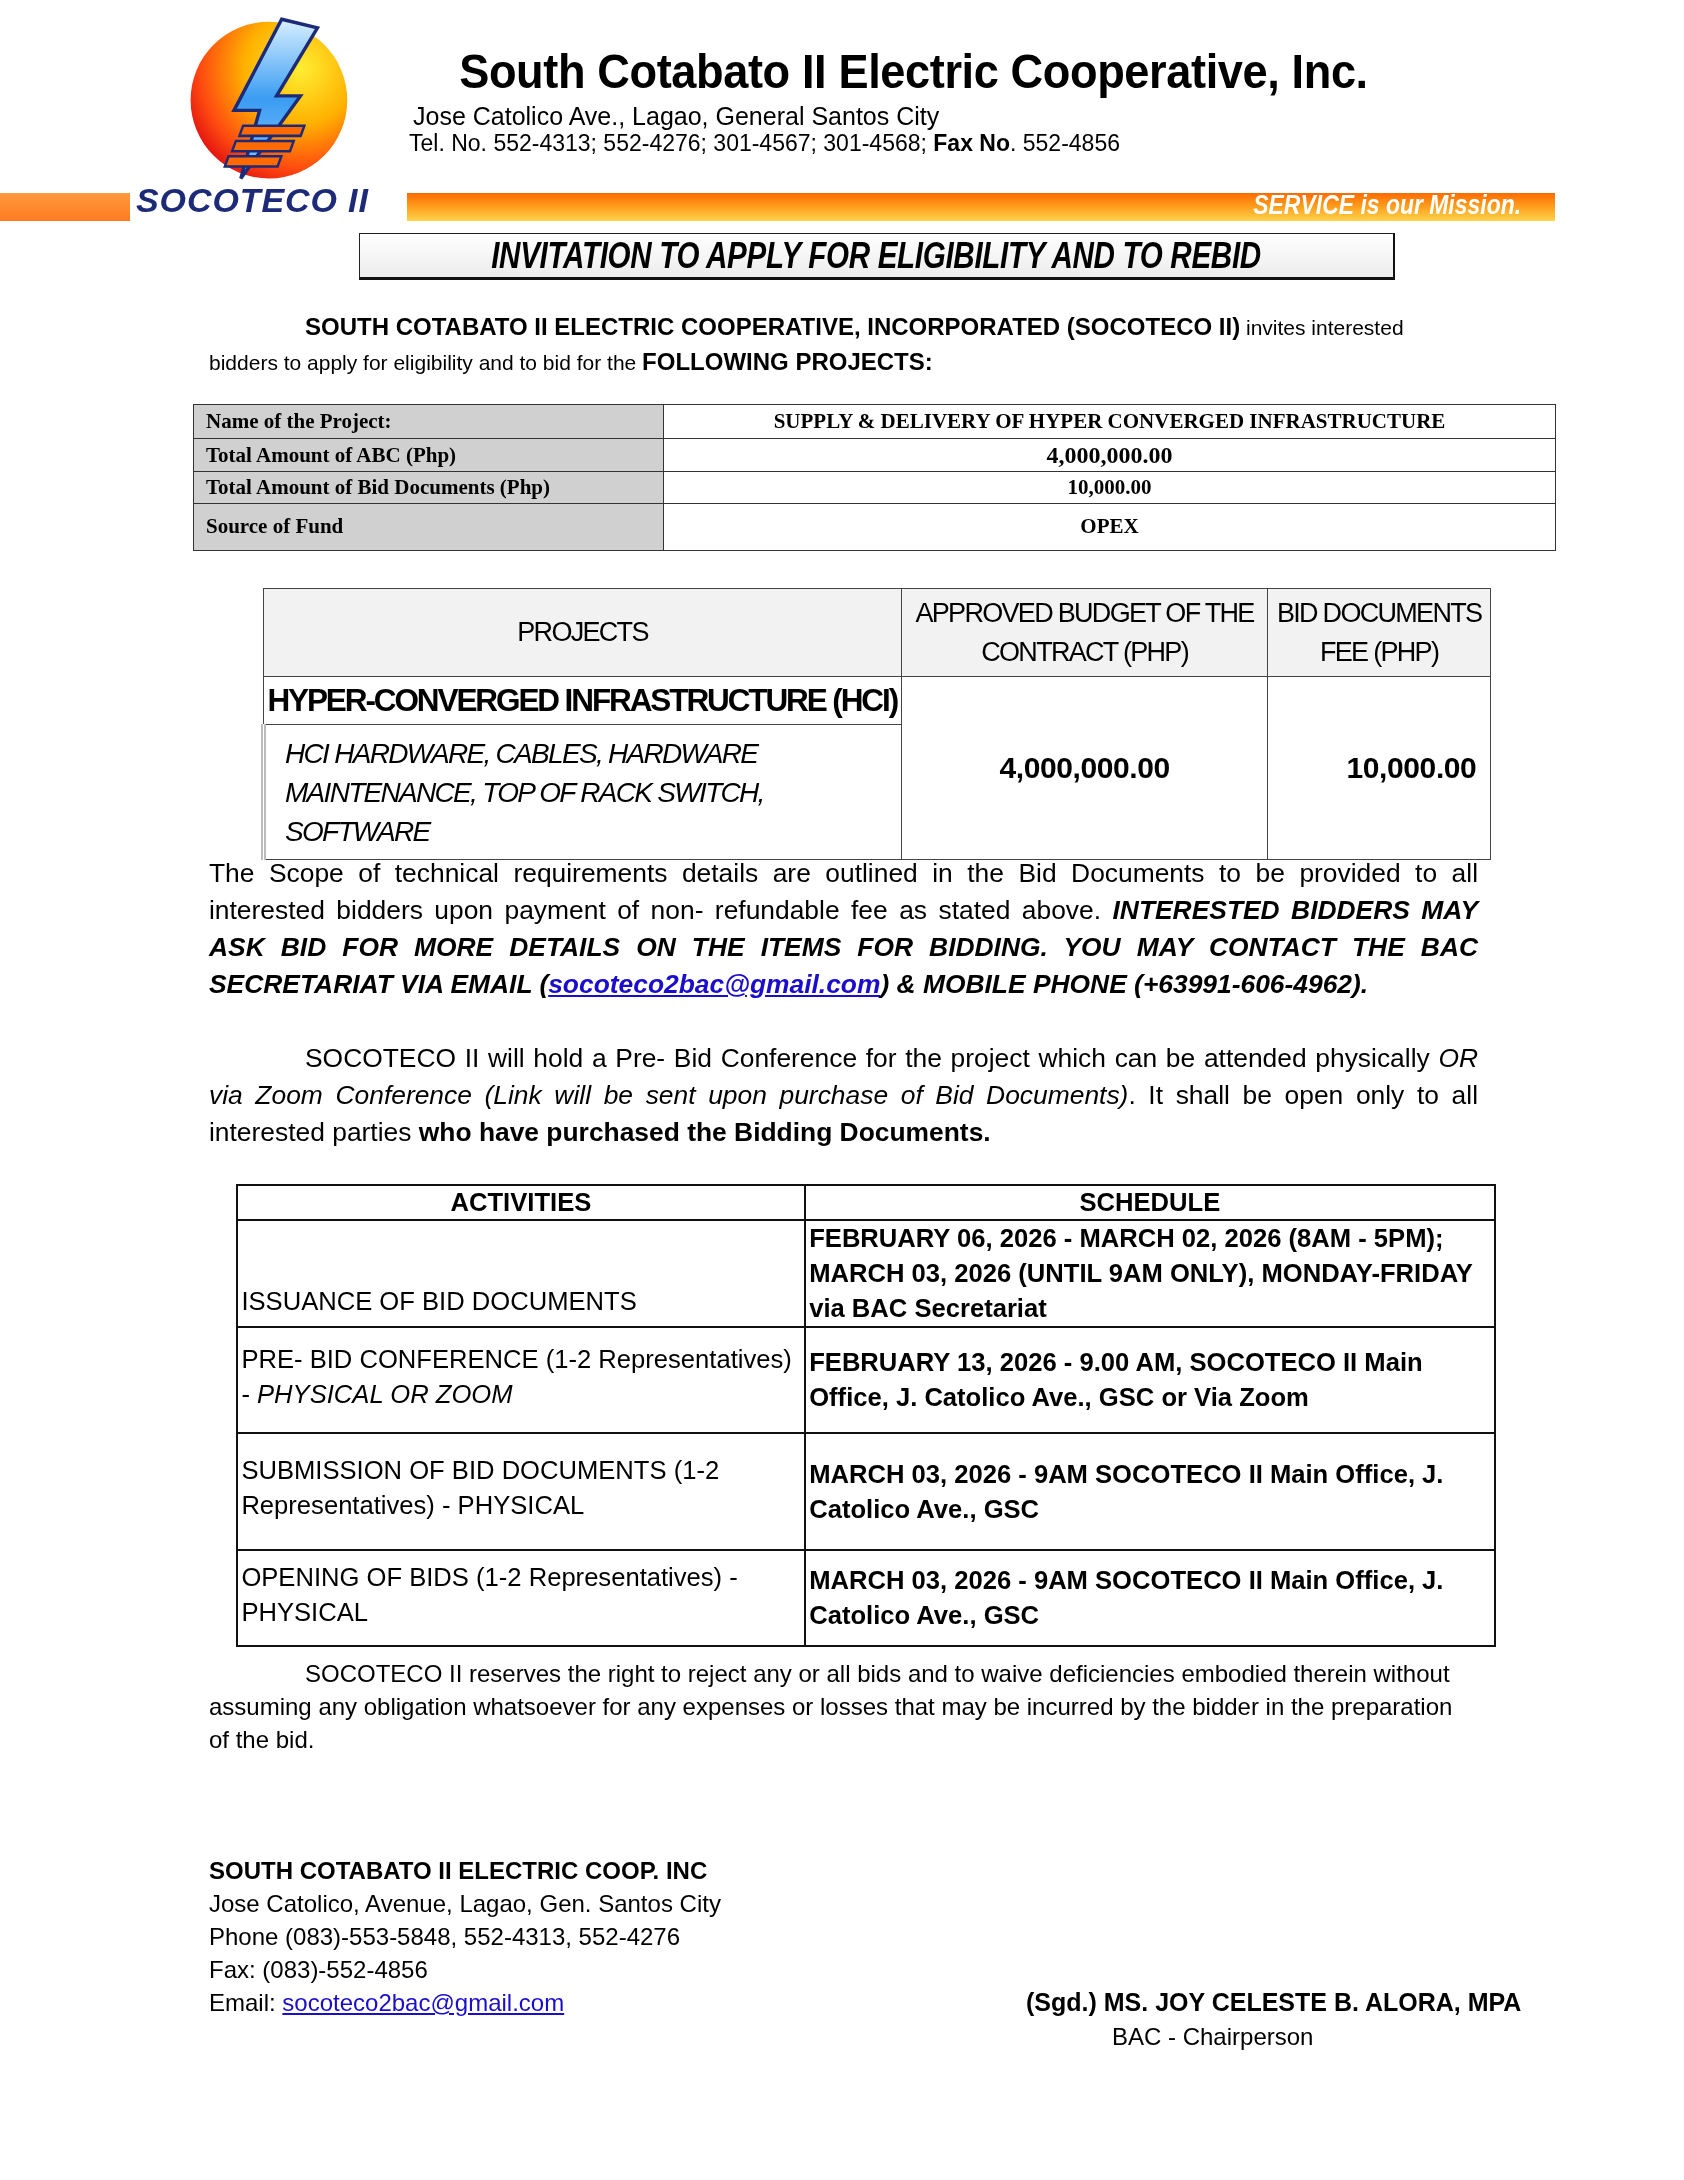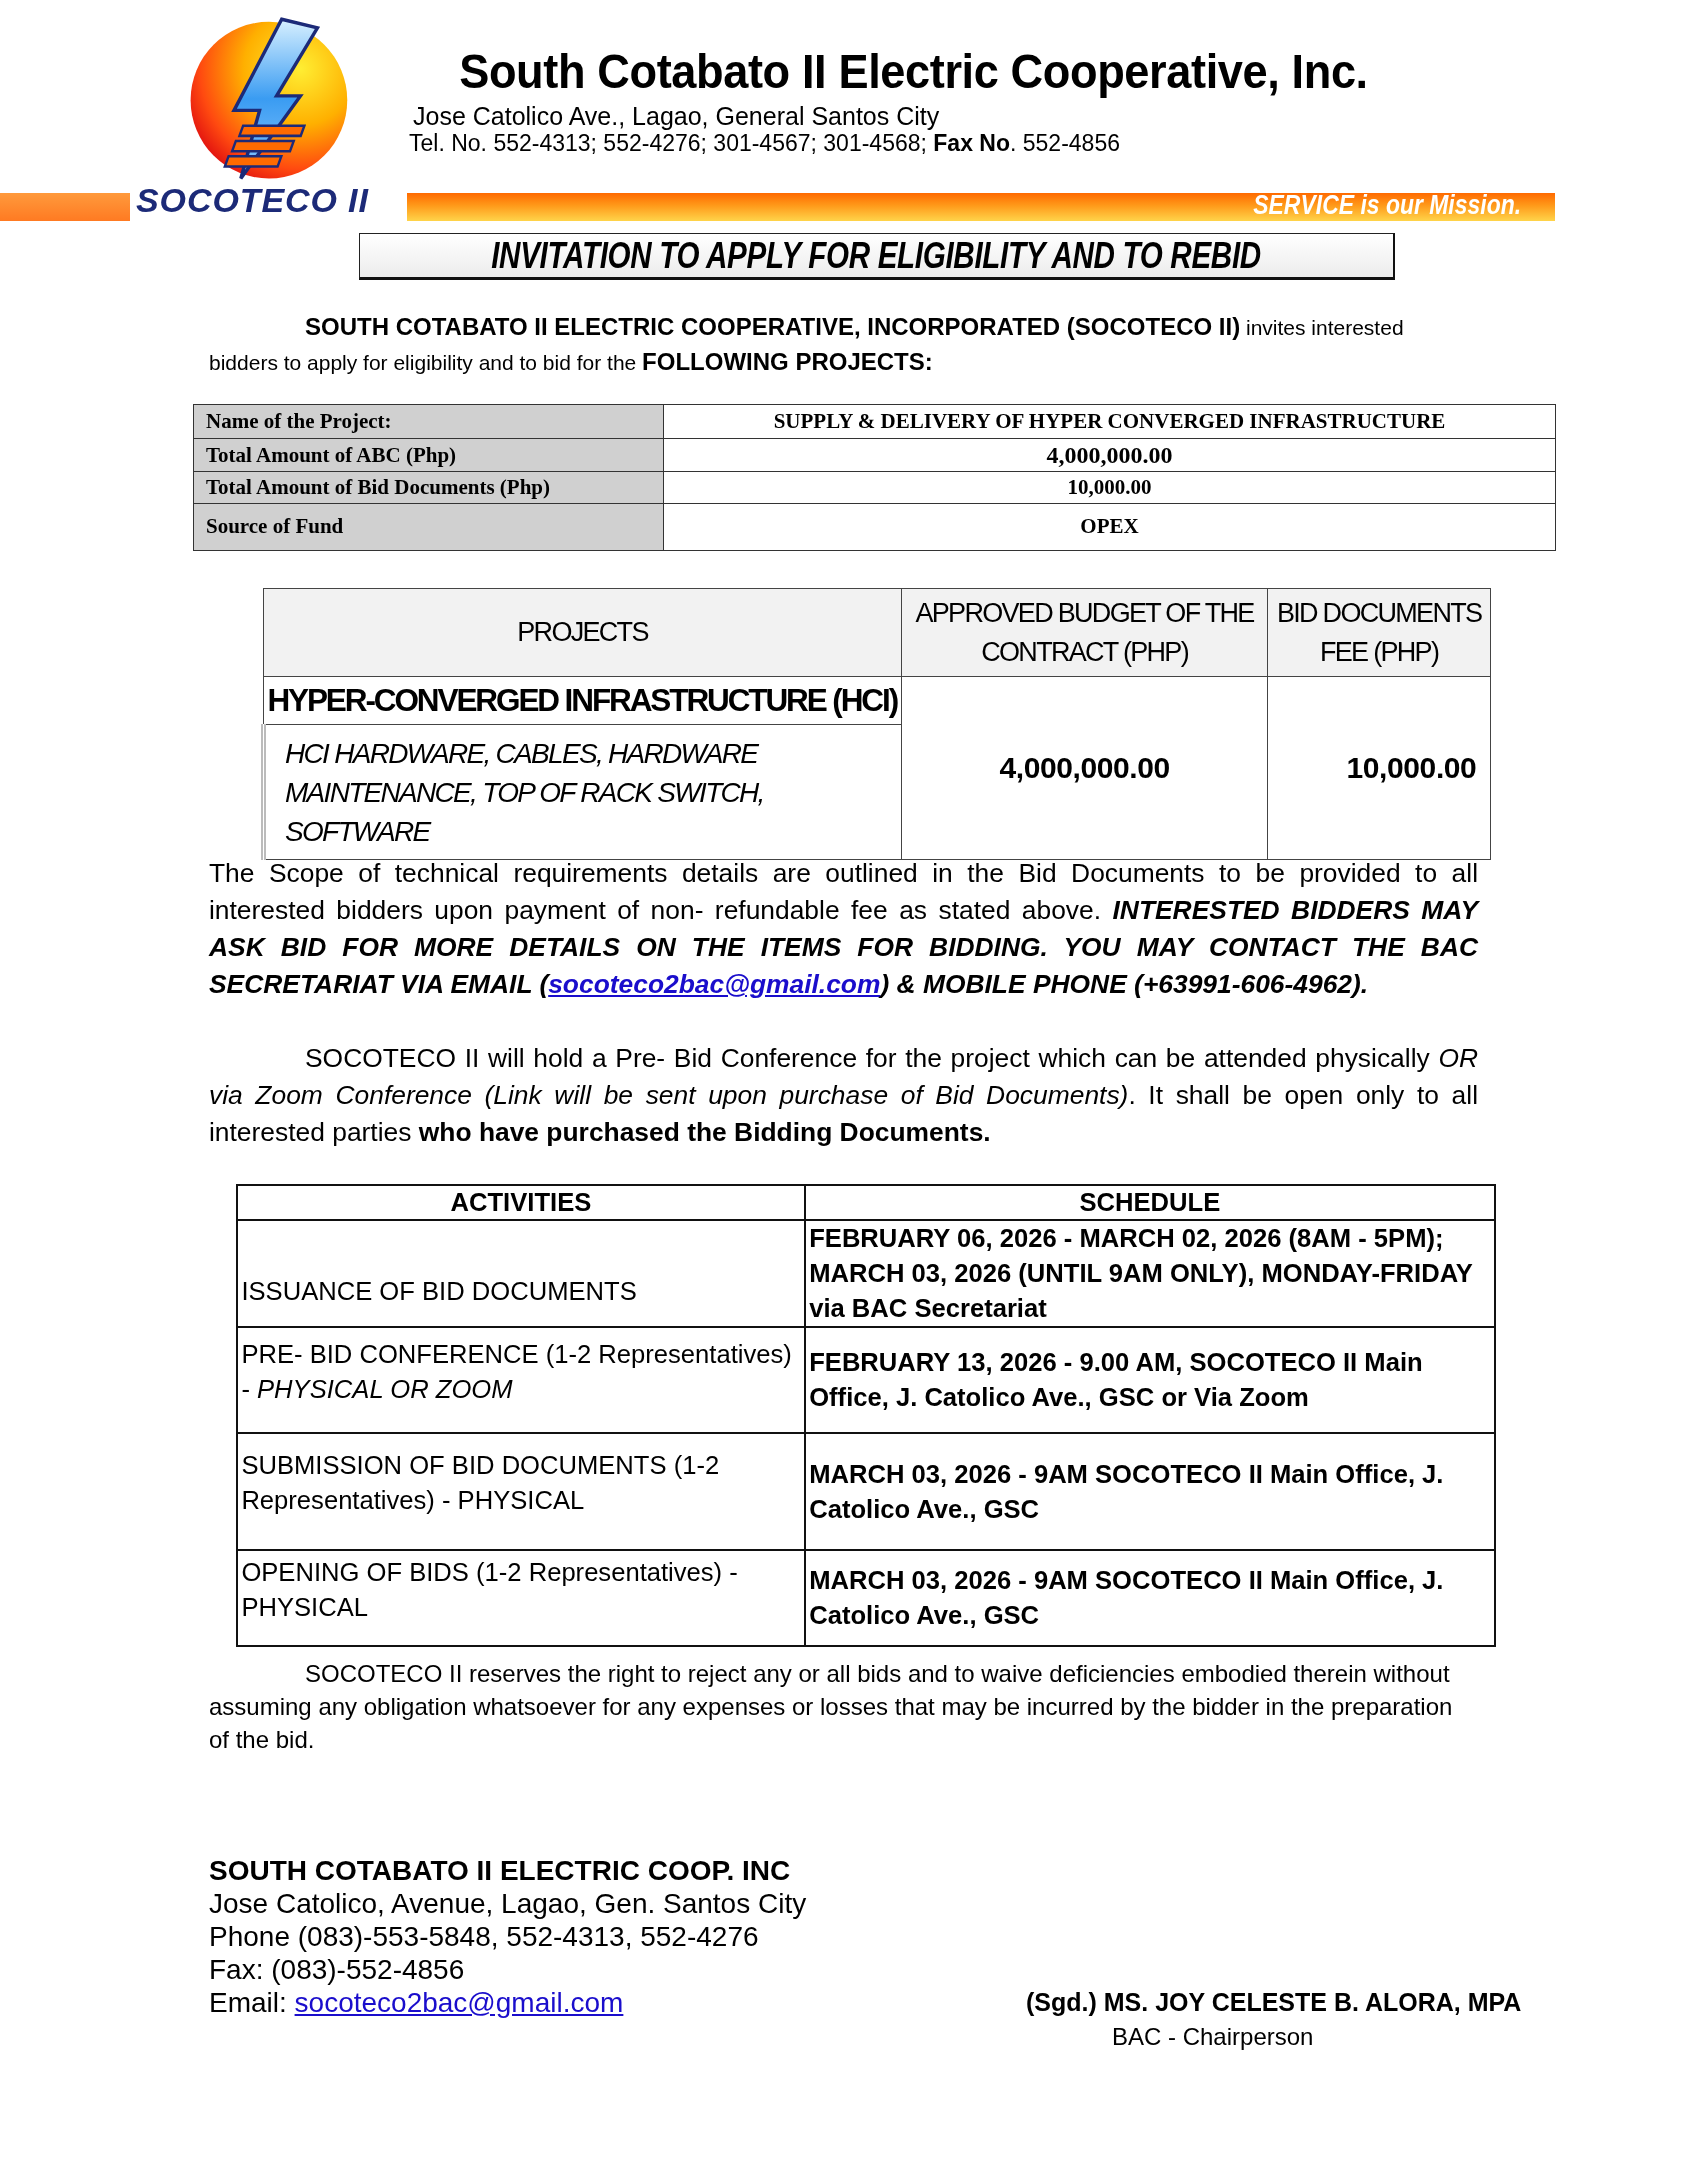--- a/index.html
+++ b/index.html
@@ -34,25 +34,25 @@
   .t2 .num { font-size:30px; font-weight:bold; text-align:center; vertical-align:middle; letter-spacing:-0.4px; }
   .t2 .num.right { text-align:right; padding-right:13.6px; }
   
   .p2 { top:855px; font-size:26.4px; line-height:37px; text-align:justify; }
   .p3 { top:1040px; font-size:26.4px; line-height:37px; text-align:justify; }
   a.link { color:#1a0dcc; text-decoration:underline; }
   
   .t3 { left:236px; top:1184px; width:1260px; border-collapse:collapse; font-size:25.6px; }
   .t3 td { border:2.6px solid #111; padding:0 3.4px; line-height:35px; }
   .t3 th { border:2.6px solid #111; font-weight:bold; line-height:31px; font-size:25.6px; }
-  .t3 td.act { width:559px; vertical-align:bottom; padding-bottom:17px;margin-left:36px; }
+  .t3 td.act { width:559px; vertical-align:bottom; padding-bottom:7px;margin-left:36px; }
   .t3 td.sch { font-weight:bold; vertical-align:middle; }
   .p4 { top:1657px; font-size:24px; line-height:33px; }
   
-  .foot { left:209px; top:1854px; font-size:28px; line-height:33px; }
+  .foot { left:209px; top:1854px; font-size:24px; line-height:33px; }
   .foot .b { font-weight:bold; }
   .sig { left:1026px; top:1988px; font-size:25px; font-weight:bold; white-space:nowrap; }
   .sigrole { left:1112px; top:2023px; font-size:24px; white-space:nowrap; }
 </style>
 </head>
 <body>
 
 <div class="abs logo">
   <svg width="175" height="166" viewBox="0 0 205 195">
     <defs>

